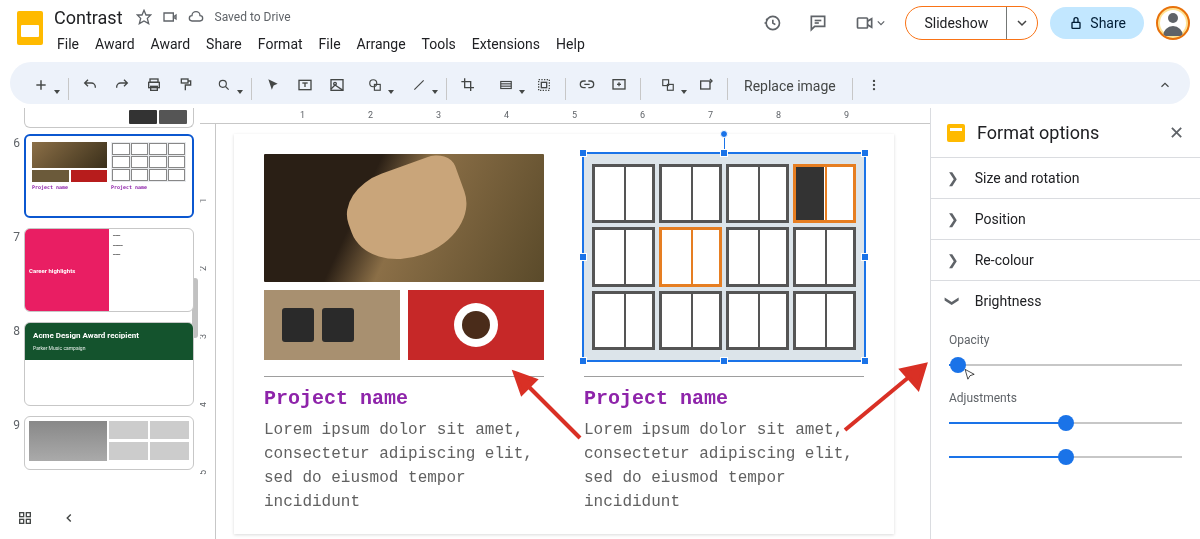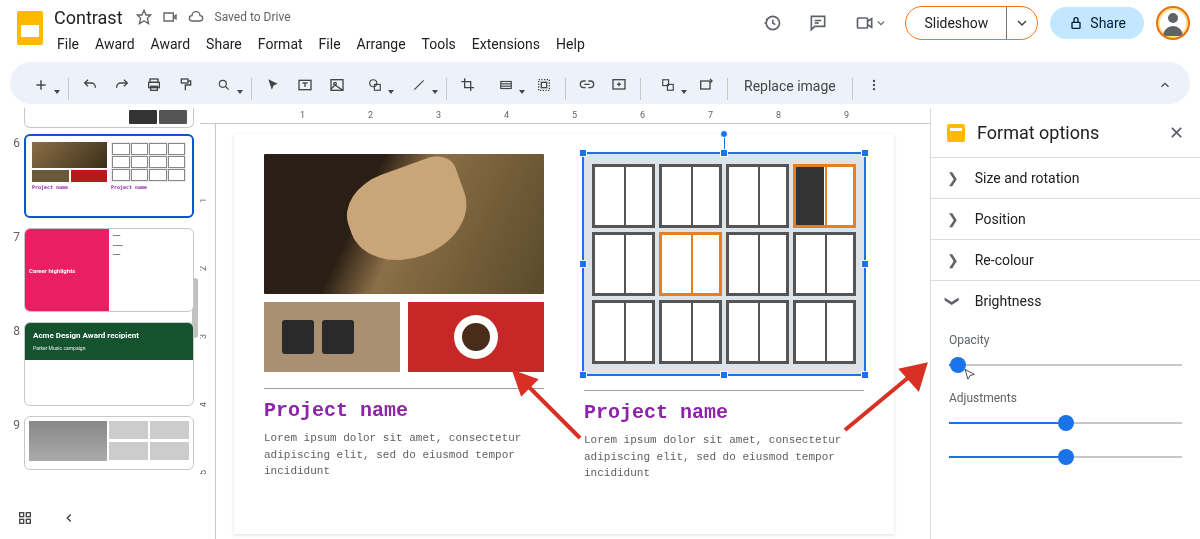--- a/index.html
+++ b/index.html
@@ -116,21 +116,21 @@
   .handle { position: absolute; width: 8px; height: 8px; background: #1a73e8; border: 1px solid #fff; }
   .h-tl { top: -5px; left: -5px; } .h-tr { top: -5px; right: -5px; }
   .h-bl { bottom: -5px; left: -5px; } .h-br { bottom: -5px; right: -5px; }
   .h-tm { top: -5px; left: 50%; margin-left: -4px; } .h-bm { bottom: -5px; left: 50%; margin-left: -4px; }
   .h-ml { left: -5px; top: 50%; margin-top: -4px; } .h-mr { right: -5px; top: 50%; margin-top: -4px; }
   .rot-handle { position: absolute; top: -24px; left: 50%; margin-left: -4px; width: 8px; height: 8px; border-radius: 50%; background: #1a73e8; border: 1px solid #fff; }
   .rot-line { position: absolute; top: -18px; left: 50%; width: 1px; height: 16px; background: #1a73e8; }
   
   .divider { height: 1px; background: #9e9e9e; margin: 16px 0 10px 0; }
   .proj-name { font-family: 'Courier New', monospace; font-size: 20px; font-weight: bold; color: #8e24aa; }
-  .proj-desc { font-family: 'Courier New', monospace; font-size: 11px; color: #616161; margin-top: 8px; line-height: 1.5; }
+  .proj-desc { font-family: 'Courier New', monospace; font-size: 16px; color: #616161; margin-top: 8px; line-height: 1.5; }
   
   
   .arrow { position: absolute; }
   .arrow-svg { stroke: #d93025; stroke-width: 4; fill: #d93025; }
   
   
   .panel { width: 270px; border-left: 1px solid #dadce0; display: flex; flex-direction: column; background: #fff; }
   .panel-head { display: flex; align-items: center; padding: 14px 16px; gap: 12px; }
   .panel-head-icon { width: 18px; height: 18px; background: #ffba00; border-radius: 2px; position: relative; }
   .panel-head-icon::after { content: ''; position: absolute; top: 4px; left: 3px; width: 12px; height: 3px; background: #fff; }

